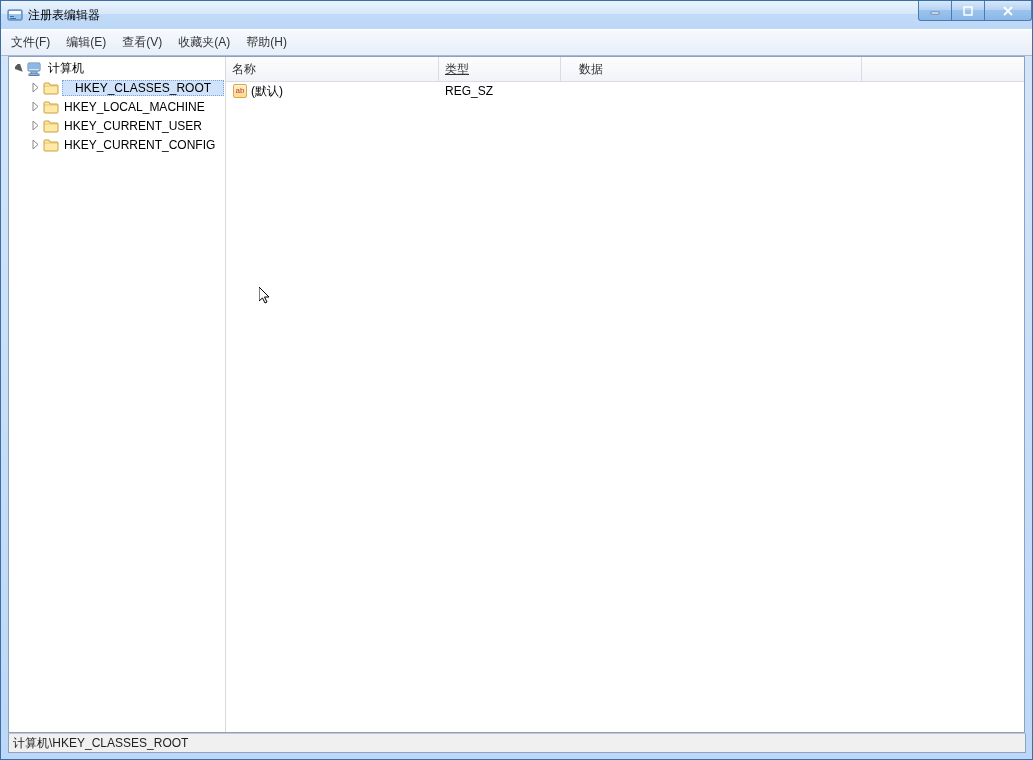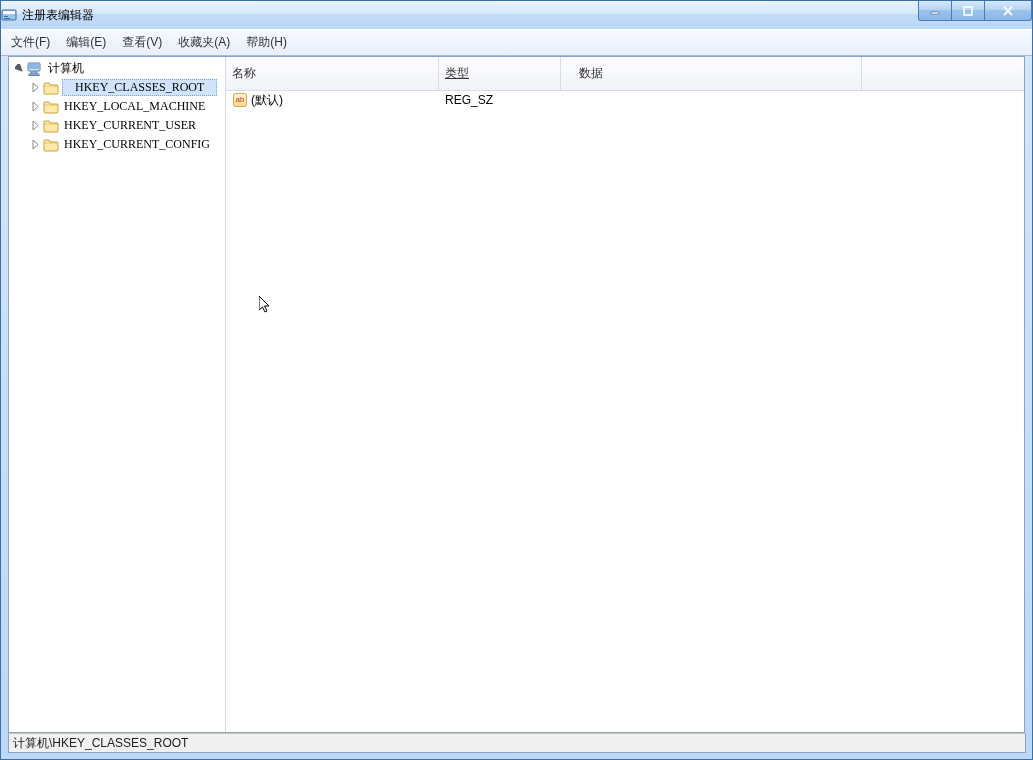--- a/index.html
+++ b/index.html
@@ -8,20 +8,21 @@
     width: 1033px; height: 760px;
     background: linear-gradient(to bottom, #e8f1fb 0%, #d3e5fa 8%, #bcd7f7 100%);
     border: 1px solid #3a6ea5;
     display: flex; flex-direction: column;
   }
   
   .titlebar {
     height: 28px;
     background: linear-gradient(to bottom, #eaf3fd 0%, #d6e8fb 45%, #c1dbf8 46%, #bcd7f7 100%);
     display: flex; align-items: center;
+    padding-left: 6px;
     color: #222;
     position: relative;
   }
   .titlebar .app-icon { width: 16px; height: 16px; margin-right: 5px; }
   .titlebar .title-text { font-size: 12px; color: #000; }
   .win-buttons { position: absolute; right: 0; top: 0; display: flex; }
   .win-btn {
     width: 34px; height: 20px;
     background: linear-gradient(to bottom, #d6e8fb 0%, #b8d4f3 45%, #9cc3ec 46%, #8bb8e8 100%);
     border: 1px solid #4a7bb5; border-top: none;
@@ -66,35 +67,35 @@
   .tree-row {
     height: 19px; display: flex; align-items: center;
     padding-left: 4px; white-space: nowrap;
     cursor: default;
   }
   .tree-row.sel .tree-label {
     background: #d0e3fa;
     border: 1px dotted #7aa5d8;
     padding: 0 12px;
   }
-  .tree-label { padding: 0 2px; font-family: Liberation Serif, serif; }
+  .tree-label { padding: 0 2px; }
   .expander {
     width: 12px; height: 12px; display: inline-flex; align-items: center; justify-content: center;
     margin-right: 2px;
     cursor: pointer;
   }
   .indent { display: inline-block; }
   .node-icon { width: 16px; height: 16px; margin-right: 3px; display: inline-flex; align-items: center; justify-content: center; }
   
   .folder-svg { width: 16px; height: 14px; }
   .computer-svg { width: 16px; height: 14px; }
   
   .list-panel { flex: 1; display: flex; flex-direction: column; background: #fff; }
   .list-header {
-    height: 34px;
+    height: 25px;
     background: linear-gradient(to bottom, #fdfdfe 0%, #f0f3f8 100%);
     border-bottom: 1px solid #d9dde3;
     display: flex;
   }
   .list-col {
     border-right: 1px solid #d9dde3;
     display: flex; align-items: center;
     padding-left: 6px;
     color: #333;
     font-size: 12px;

